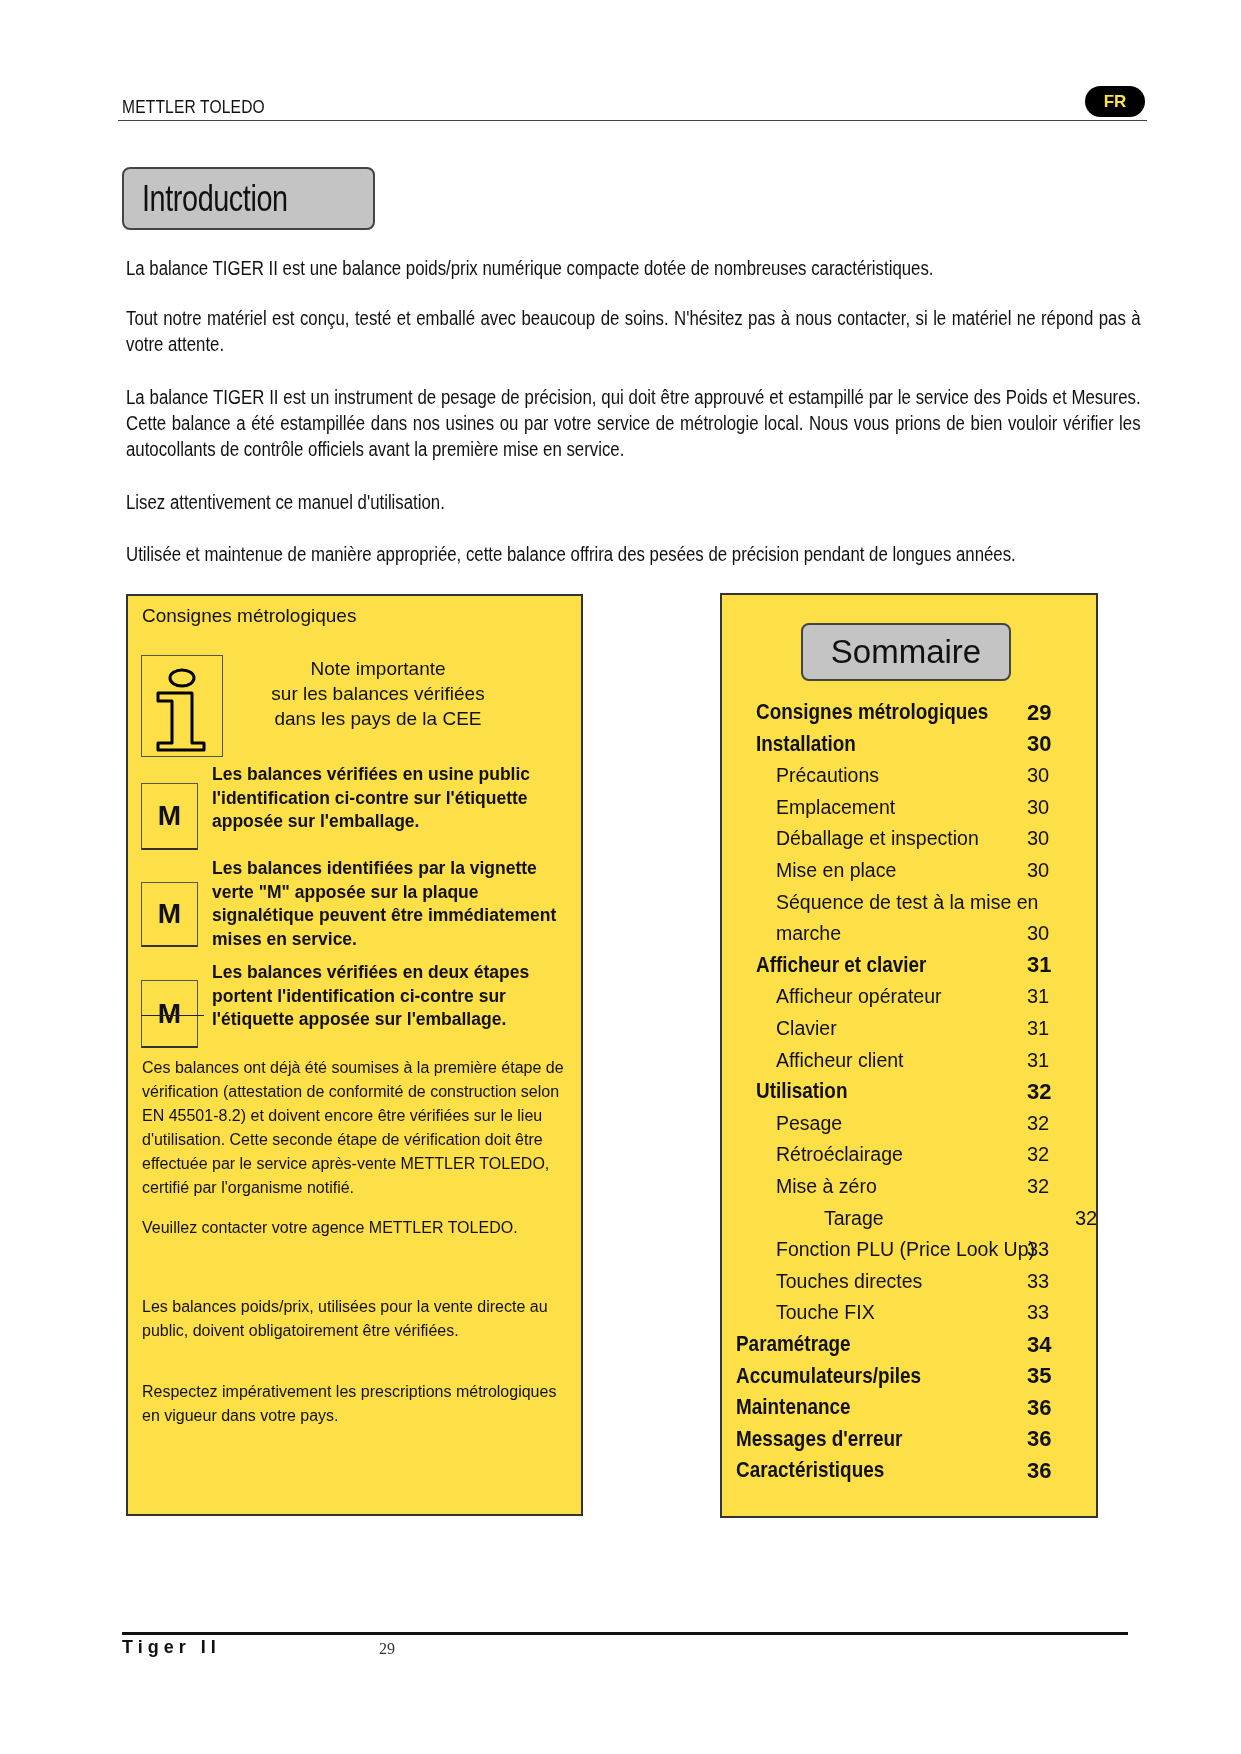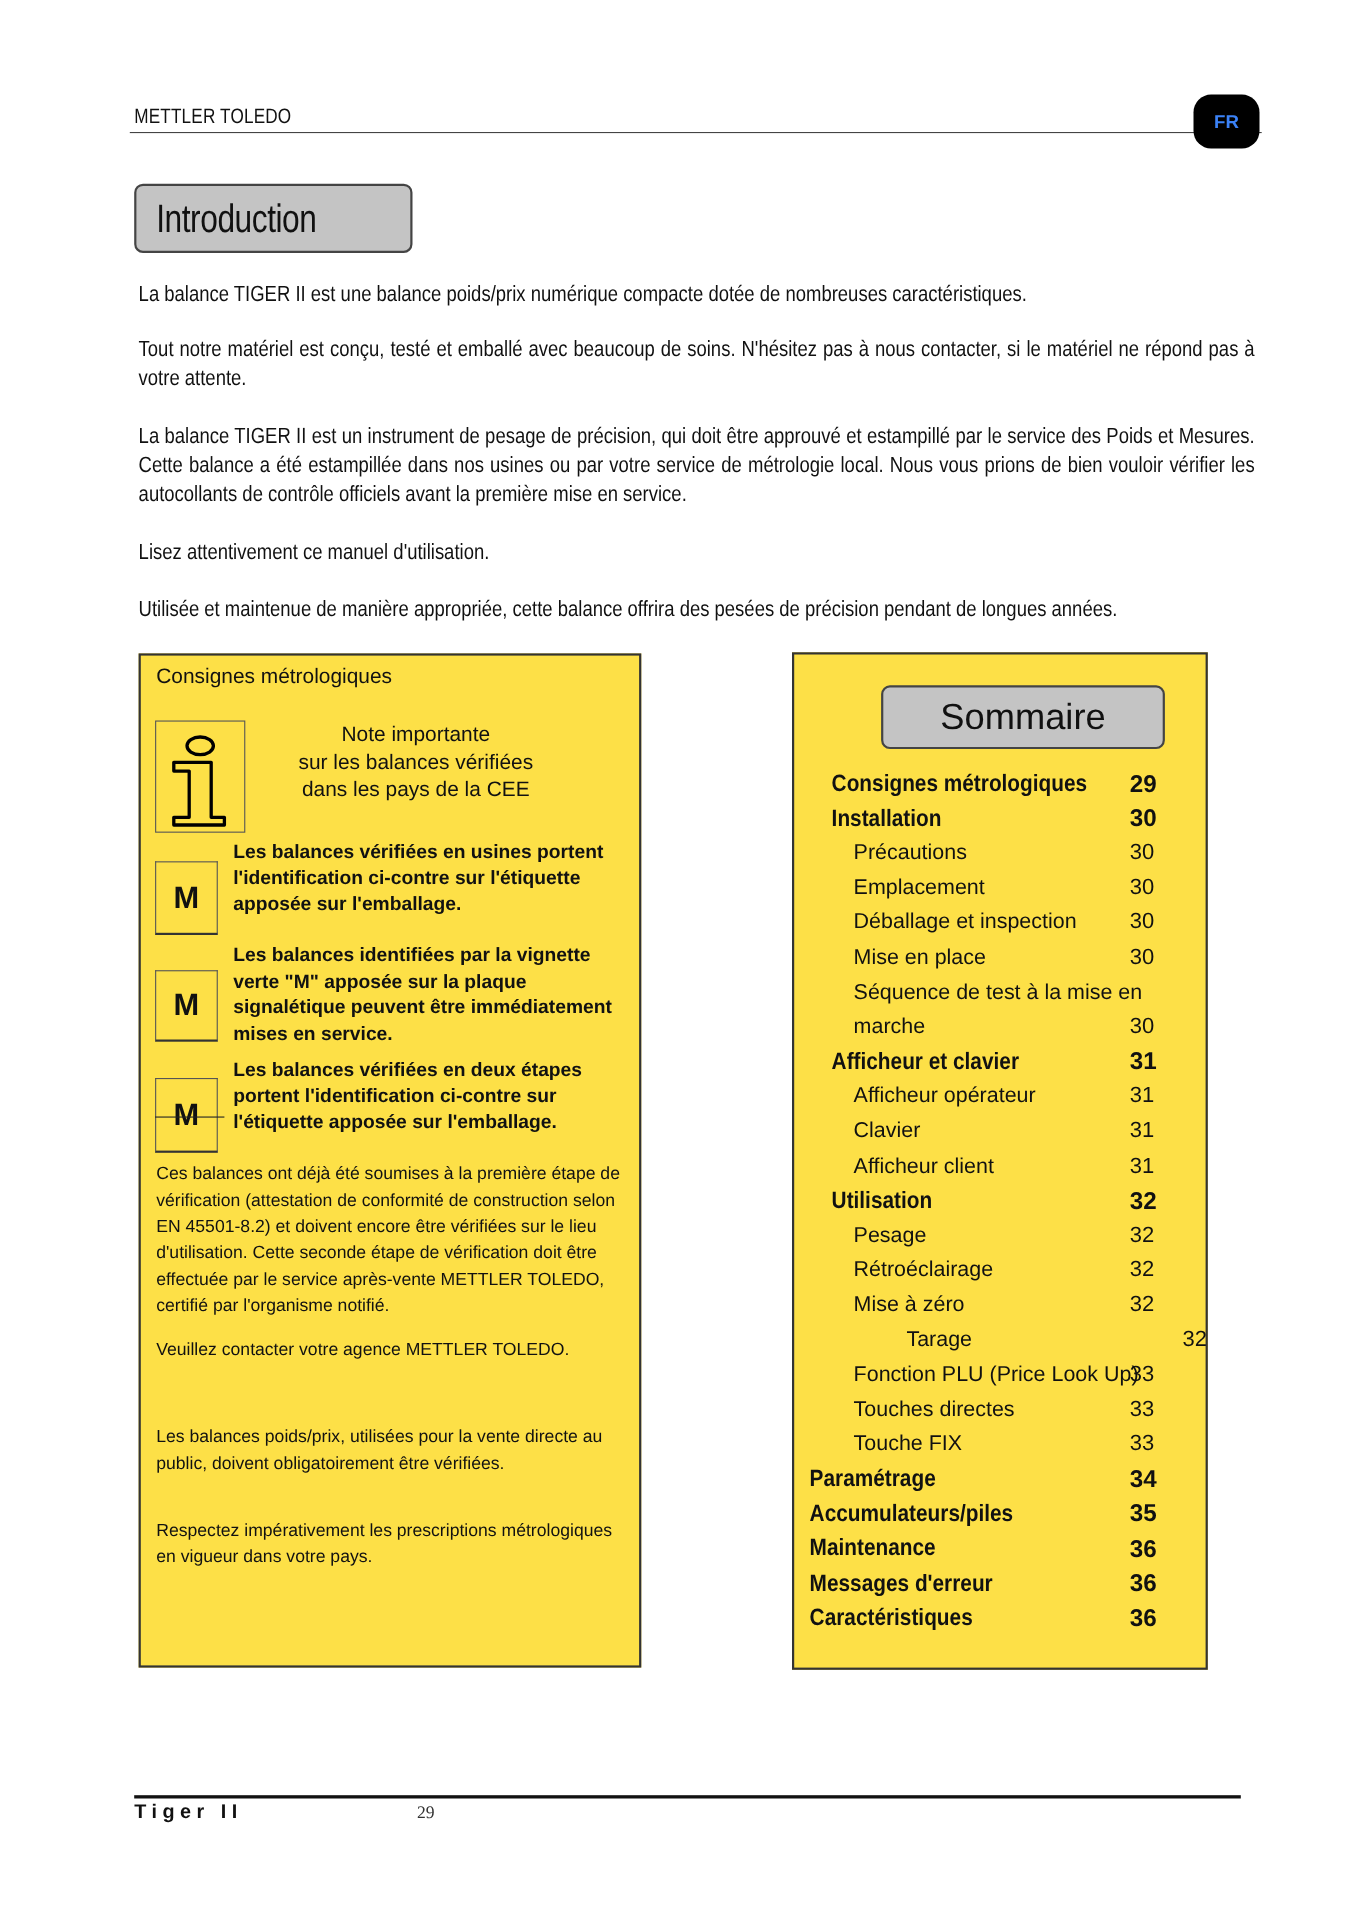--- a/index.html
+++ b/index.html
@@ -3,22 +3,22 @@
 <meta charset="utf-8">
 <style>
   html, body { margin: 0; padding: 0; background: #ffffff; }
   body { width: 1241px; height: 1754px; position: relative; overflow: hidden;
          font-family: "Liberation Sans", "DejaVu Sans", sans-serif; color: #111; }
   .abs { position: absolute; }
 
   #hdr-brand { left: 122px; top: 96px; font-size: 19px; letter-spacing: 0.2px;
                transform: scaleX(0.82); transform-origin: left top; font-weight: normal; }
   #hdr-line { left: 118px; top: 120px; width: 1029px; height: 1px; background: #444; }
-  #hdr-badge { left: 1085px; top: 86px; width: 60px; height: 49px; border-radius: 16px;
-               background: #000; color: #3b82f6; font-weight: bold; font-size: 17px;
+  #hdr-badge { left: 1085px; top: 86px; width: 60px; height: 31px; border-radius: 16px;
+               background: #000; color: #fde047; font-weight: bold; font-size: 17px;
                display: flex; align-items: center; justify-content: center; }
 
   .title-box { background: #c4c4c4; border: 2px solid #444; border-radius: 8px;
                box-sizing: border-box; display: flex; align-items: center; }
   #intro-box { left: 122px; top: 167px; width: 253px; height: 63px; padding-left: 18px; }
   #intro-box span { font-size: 36px; transform: scaleX(0.80); transform-origin: left center;
                     display: inline-block; letter-spacing: -0.5px; }
 
   .intro-p { left: 126px; width: 1015px; font-size: 20px; line-height: 26px;
              text-align: justify; }
@@ -45,21 +45,21 @@
   .m-desc { left: 84px; width: 368px; font-size: 17.5px; line-height: 23.5px; }
   #m1-desc { top: 167px; }
   #m2-desc { top: 261px; }
   #m3-desc { top: 365px; }
   .lb-para { left: 14px; width: 430px; font-size: 16px; line-height: 24px; }
   #lb-p1 { top: 460px; }
   #lb-p2 { top: 620px; }
   #lb-p3 { top: 667px; margin-top: 32px; }
   #lb-p4 { top: 784px; }
 
-  #sommaire-box { left: 79px; top: 28px; width: 258px; height: 58px; justify-content: center; }
+  #sommaire-box { left: 79px; top: 28px; width: 210px; height: 58px; justify-content: center; }
   #sommaire-box span { font-size: 33px; }
 
   .toc { position: absolute; left: 0; width: 378px; font-size: 21px; }
   .toc-row { position: absolute; height: 31px; display: flex; align-items: center; }
   .toc-label { position: absolute; white-space: nowrap; }
   .toc-page { position: absolute; left: 305px; }
   .lvl1 .toc-label { font-weight: bold; font-size: 21.5px; transform: scaleX(0.88); transform-origin: left center; }
   .lvl2 .toc-label { font-size: 19.5px; }
   .lvl1 .toc-page { font-weight: bold; font-size: 22px; }
   .lvl2 .toc-page { font-size: 20px; }
@@ -115,21 +115,21 @@
     </svg>
   </div>
 
   <div class="lb-text" id="note-title">
     <div>Note importante</div>
     <div>sur les balances vérifiées</div>
     <div>dans les pays de la CEE</div>
   </div>
 
   <div class="m-box" id="m1">M</div>
-  <div class="lb-text m-desc" id="m1-desc" style="font-weight:bold;">Les balances vérifiées en usines portent l'identification ci-contre sur l'étiquette apposée sur l'emballage.</div>
+  <div class="lb-text m-desc" id="m1-desc" style="font-weight:bold;">Les balances vérifiées en usine public l'identification ci-contre sur l'étiquette apposée sur l'emballage.</div>
 
   <div class="m-box" id="m2">M</div>
   <div class="lb-text m-desc" id="m2-desc" style="font-weight:bold;">Les balances identifiées par la vignette verte "M" apposée sur la plaque signalétique peuvent être immédiatement mises en service.</div>
 
   <div class="m-box" id="m3">M</div>
   <div id="m3-strike"></div>
   <div class="lb-text m-desc" id="m3-desc" style="font-weight:bold;">Les balances vérifiées en deux étapes portent l'identification ci-contre sur l'étiquette apposée sur l'emballage.</div>
 
   <div class="lb-text lb-para" id="lb-p1">Ces balances ont déjà été soumises à la première étape de vérification (attestation de conformité de construction selon EN 45501-8.2) et doivent encore être vérifiées sur le lieu d'utilisation. Cette seconde étape de vérification doit être effectuée par le service après-vente METTLER TOLEDO, certifié par l'organisme notifié.</div>
   <div class="lb-text lb-para" id="lb-p2">Veuillez contacter votre agence METTLER TOLEDO.</div>

